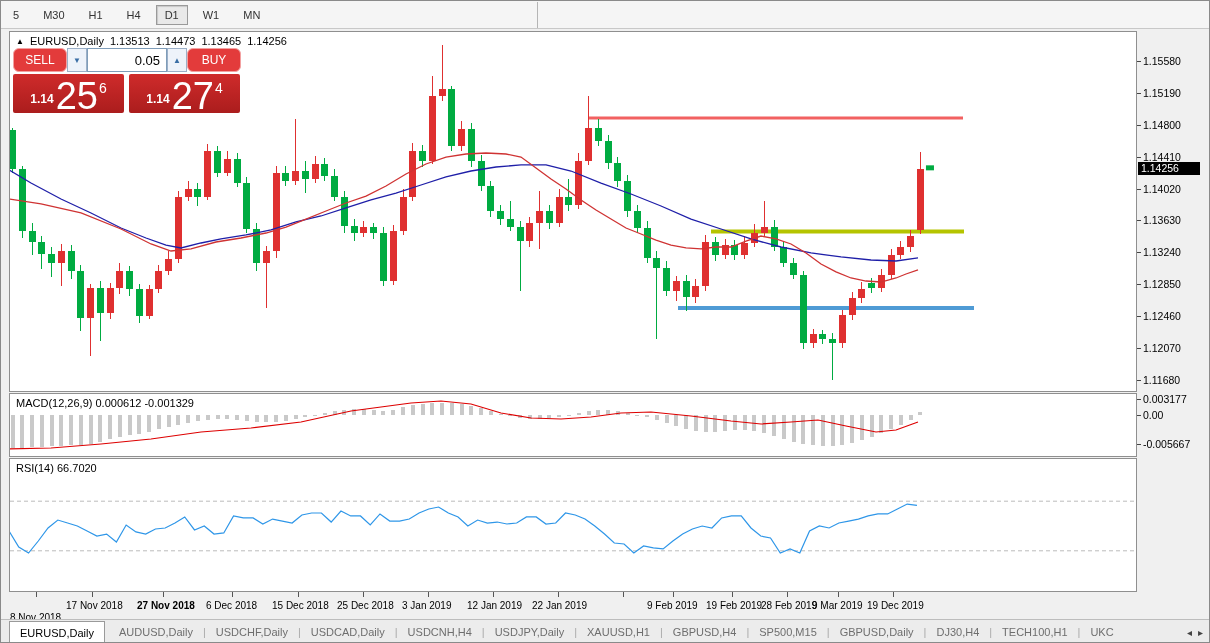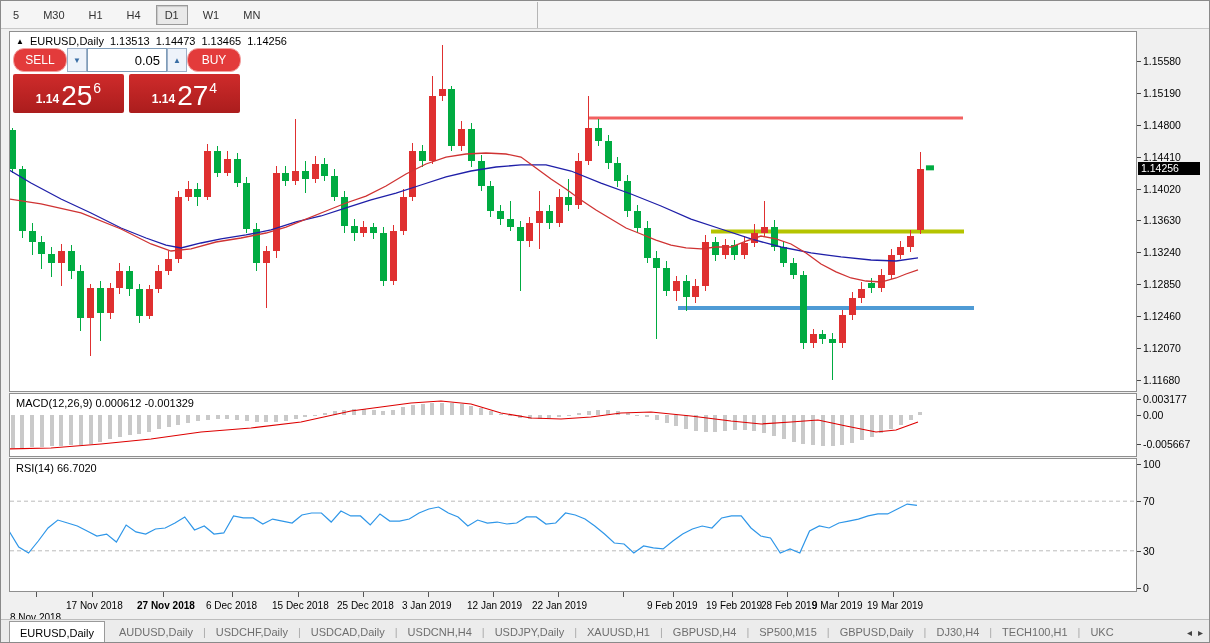--- a/index.html
+++ b/index.html
@@ -25,27 +25,27 @@
 
   
   .axis-col { position:absolute; left:1136px; width:74px; font-size:10.5px; color:#000; }
   .axis-lbl { position:absolute; left:6px; white-space:nowrap; }
   .axis-tick { position:absolute; left:0; width:4px; height:1px; background:#444; }
   #price-tag { position:absolute; left:1px; width:62px; background:#000; color:#fff; font-size:10.5px; padding:0 3px; line-height:13px; }
 
   
   #trade { position:absolute; left:3px; top:16px; z-index:6; width:228px; }
   .trade-row1 { display:flex; height:24px; }
-  .tbtn { width:54px; background:#e33b3b; border:1px solid #f3a1a1; color:#fff; font-size:12px; display:flex; align-items:center; justify-content:center; border-radius:11px; }
+  .tbtn { width:54px; background:#e33b3b; border:1px solid #f3a1a1; color:#fff; font-size:12px; display:flex; align-items:center; justify-content:center; border-radius:6px; }
   .spin { width:20px; background:#eef3fa; border:1px solid #9cb0c8; color:#3a6ea5; font-size:8px; display:flex; align-items:center; justify-content:center; }
   #vol { width:80px; border:1px solid #7f9db9; font-size:13px; text-align:right; padding-right:6px; color:#000; }
   .trade-row2 { display:flex; gap:5px; margin-top:2px; }
   .tile { width:111px; height:39px; color:#fff; background:linear-gradient(#cf2b2b,#ab1d1d); display:flex; align-items:flex-end; justify-content:center; padding-bottom:3px; border-radius:2px; }
   .tile .pre { font-size:12px; font-weight:bold; margin:0 2px 4px 0; }
-  .tile .big { font-size:28px; line-height:28px; }
+  .tile .big { font-size:38px; line-height:28px; }
   .tile .sup { font-size:14px; margin:0 0 14px 1px; }
 
   
   #date-strip { position:absolute; left:8px; top:591px; width:1128px; height:26px; background:#f0f0f0; }
   .date-lbl { position:absolute; top:8px; font-size:10px; color:#000; white-space:nowrap; }
   .date-tick { position:absolute; top:0; width:1px; height:5px; background:#555; }
 
   
   #tabbar { position:absolute; left:0; top:618px; width:1210px; height:25px; background:#ececec; border-top:1px solid #bdbdbd; display:flex; align-items:stretch; font-size:11px; overflow:hidden; }
   .tab { display:flex; align-items:center; padding:0 10px; color:#6e6e6e; white-space:nowrap; }
@@ -445,30 +445,20 @@
       <div id="price-tag" style="top: 131.294px;">1.14256</div>
     </div>
   <div class="axis-col" id="macd-axis" style="top:392px;height:64px;">
       <div class="axis-tick" style="top: 5.79082px;"></div>
       <div class="axis-lbl" style="top: -0.209184px;">0.003177</div>
       <div class="axis-tick" style="top: 22px;"></div>
       <div class="axis-lbl" style="top: 16px;">0.00</div>
       <div class="axis-tick" style="top: 50.9133px;"></div>
       <div class="axis-lbl" style="top: 44.9133px;">-0.005667</div>
     </div>
-  <div class="axis-col" id="rsi-axis" style="top:457px;height:134px;">
-      <div class="axis-tick" style="top: 6px;"></div>
-      <div class="axis-lbl" style="top: 0px;">100</div>
-      <div class="axis-tick" style="top: 43.2px;"></div>
-      <div class="axis-lbl" style="top: 37.2px;">70</div>
-      <div class="axis-tick" style="top: 92.8px;"></div>
-      <div class="axis-lbl" style="top: 86.8px;">30</div>
-      <div class="axis-tick" style="top: 130px;"></div>
-      <div class="axis-lbl" style="top: 124px;">0</div>
-    </div>
 
   <div id="date-strip">
       <div class="date-tick" style="left: 27px;"></div>
       <div class="date-lbl" style="left: 1px; margin-top: 12px;">8 Nov 2018</div>
       <div class="date-tick" style="left: 83px;"></div>
       <div class="date-lbl" style="left: 57px;">17 Nov 2018</div>
       <div class="date-tick" style="left: 154px;"></div>
       <div class="date-lbl" style="left: 128px; font-weight: bold;">27 Nov 2018</div>
       <div class="date-tick" style="left: 223px;"></div>
       <div class="date-lbl" style="left: 197px;">6 Dec 2018</div>
@@ -486,21 +476,21 @@
       <div class="date-lbl" style="left: 588px; margin-top: 46px;">31 Jan 2019</div>
       <div class="date-tick" style="left: 664px;"></div>
       <div class="date-lbl" style="left: 638px;">9 Feb 2019</div>
       <div class="date-tick" style="left: 723px;"></div>
       <div class="date-lbl" style="left: 697px;">19 Feb 2019</div>
       <div class="date-tick" style="left: 778px;"></div>
       <div class="date-lbl" style="left: 752px;">28 Feb 2019</div>
       <div class="date-tick" style="left: 829px;"></div>
       <div class="date-lbl" style="left: 803px;">9 Mar 2019</div>
       <div class="date-tick" style="left: 884px;"></div>
-      <div class="date-lbl" style="left: 858px;">19 Mar 2019</div>
+      <div class="date-lbl" style="left: 858px;">19 Dec 2019</div>
     </div>
 
   <div id="tabbar">
       <div class="tab active">EURUSD,Daily</div>
       <div class="tab">AUDUSD,Daily</div>
       <div class="tab-sep">|</div>
       <div class="tab">USDCHF,Daily</div>
       <div class="tab-sep">|</div>
       <div class="tab">USDCAD,Daily</div>
       <div class="tab-sep">|</div>

